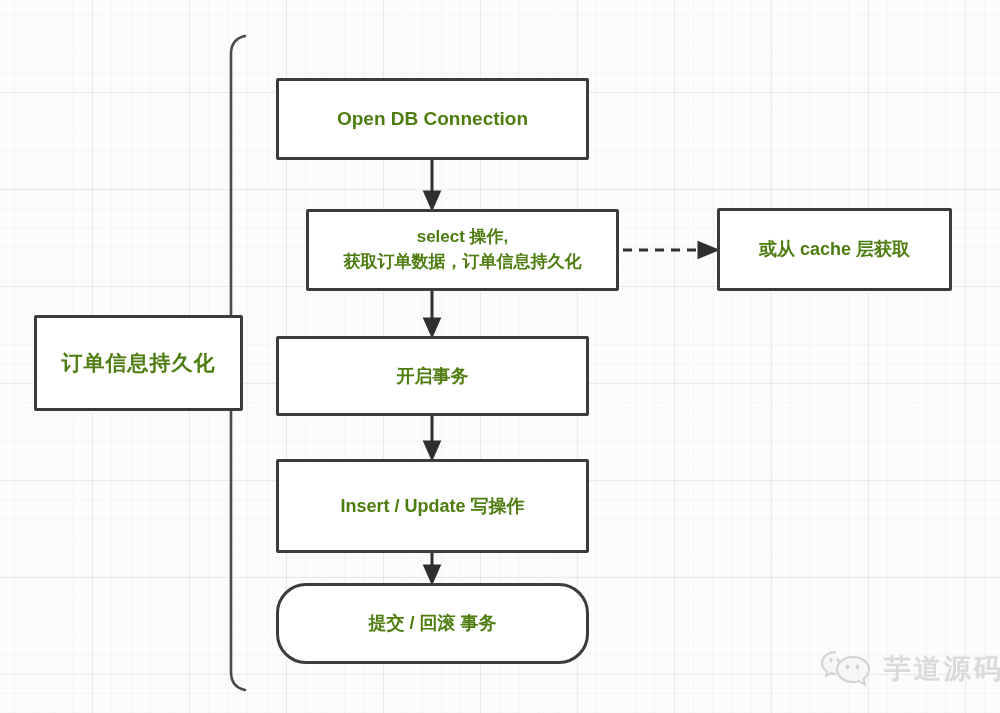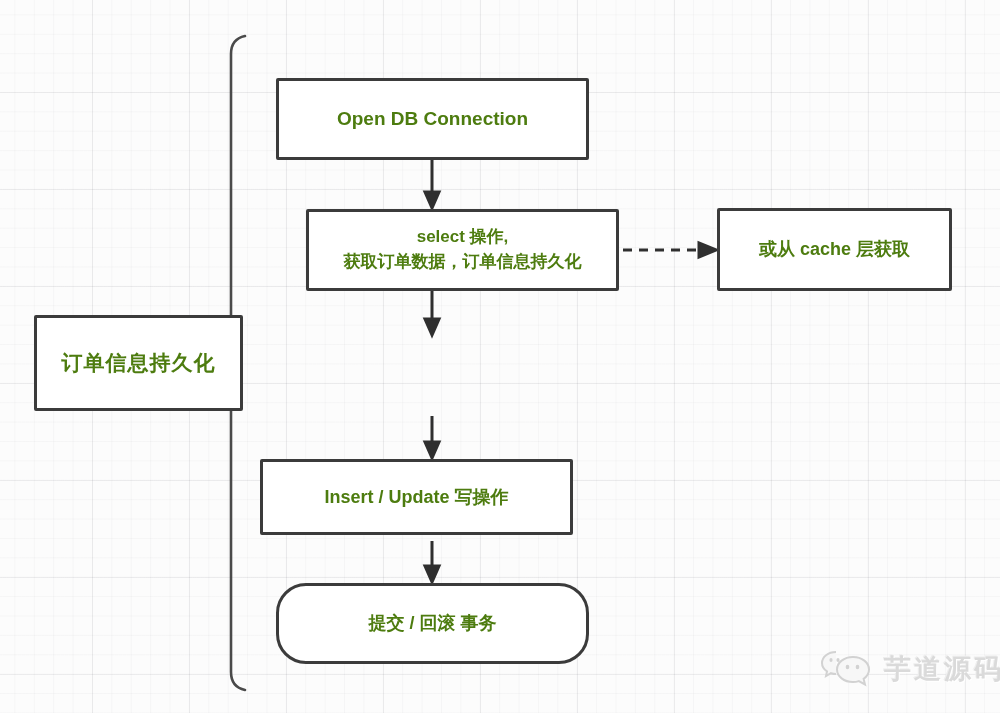--- a/index.html
+++ b/index.html
@@ -28,21 +28,21 @@
     align-items:center;
     justify-content:center;
     text-align:center;
     color:#4d7c0f;
     font-weight:bold;
     line-height:1.45;
   }
   .node-1{left:276px;top:78px;width:313px;height:82px;font-size:19px;}
   .node-2{left:276px;top:209px;width:313px;height:82px;font-size:17px;margin-left:30px;}
   .node-3{left:276px;top:336px;width:313px;height:80px;font-size:18px;}
-  .node-4{left:260px;top:459px;width:313px;height:76px;font-size:18px;}
+  .node-4{left:276px;top:459px;width:313px;height:94px;font-size:18px;}
   .node-5{left:276px;top:583px;width:313px;height:81px;font-size:18px;border-radius:30px;}
   .node-side{left:717px;top:208px;width:235px;height:83px;font-size:18px;}
   .node-group{left:34px;top:315px;width:209px;height:96px;font-size:21px;letter-spacing:1px;}
   .connector-layer{position:absolute;left:0;top:0;width:1000px;height:713px;pointer-events:none;}
   .watermark{
     position:absolute;
     left:818px;top:648px;
     display:flex;
     align-items:center;
     gap:8px;
@@ -91,20 +91,23 @@
 
   <div class="node node-1">
     <span>Open DB Connection</span>
   </div>
 
   <div class="node node-2">
     <span>select 操作,</span>
     <span>获取订单数据，订单信息持久化</span>
   </div>
 
+  <div class="node node-3">
+    <span>开启事务</span>
+  </div>
 
   <div class="node node-4">
     <span>Insert / Update 写操作</span>
   </div>
 
   <div class="node node-5">
     <span>提交 / 回滚 事务</span>
   </div>
 
   <div class="node node-side">

